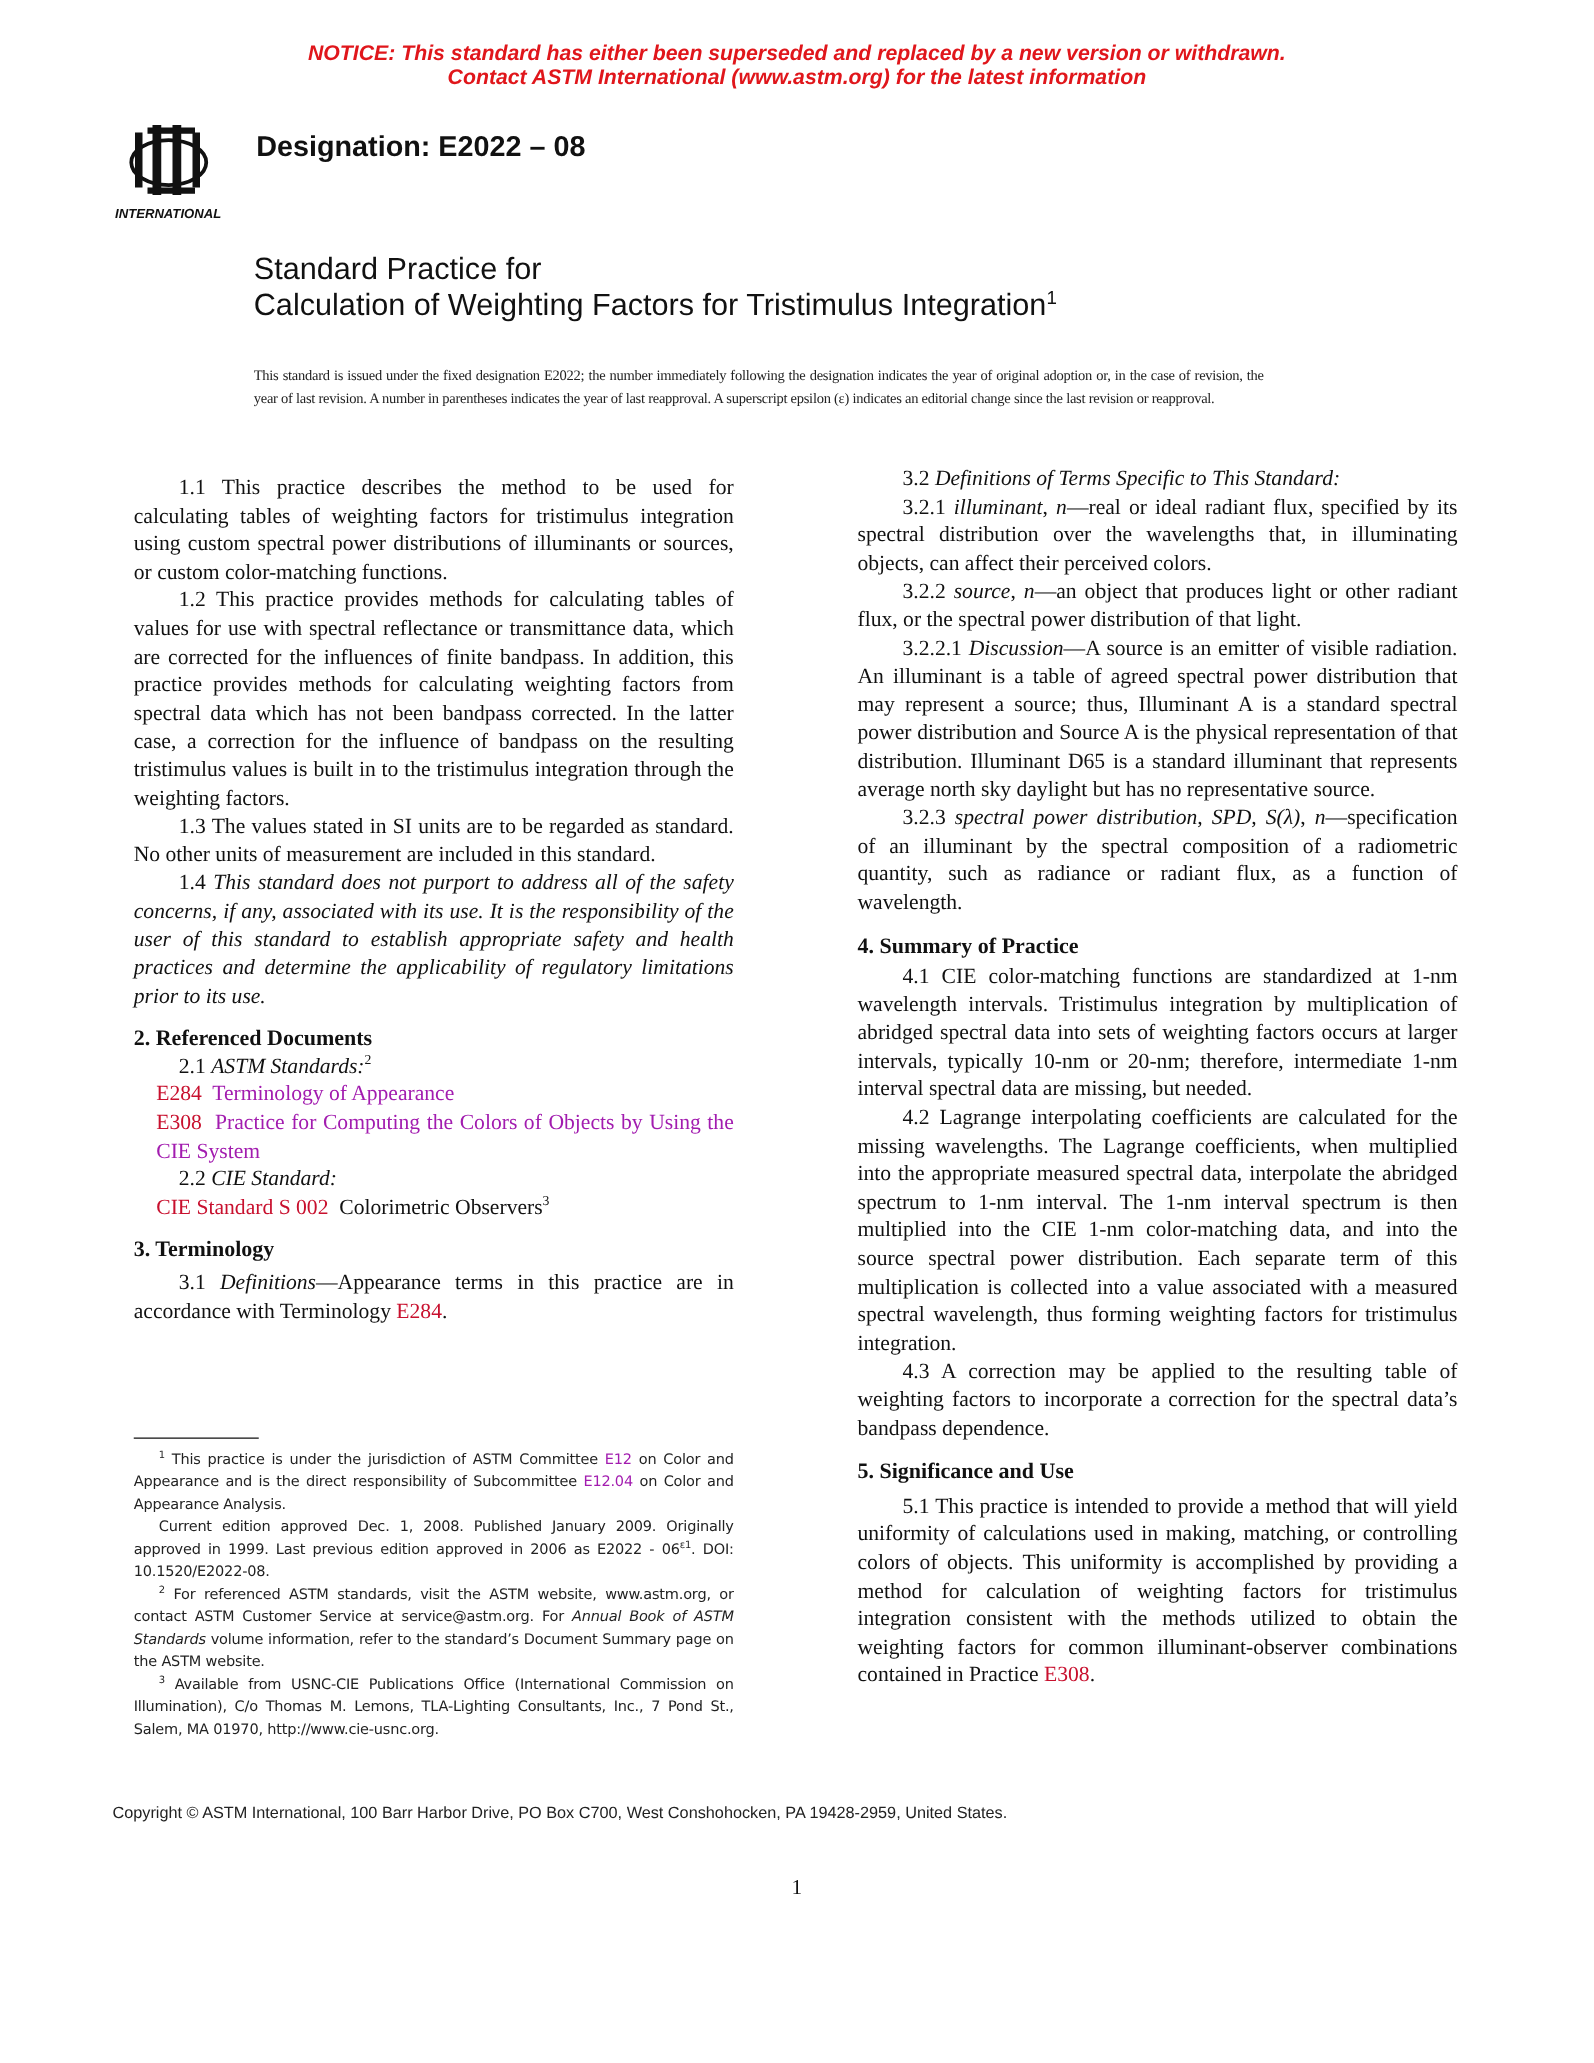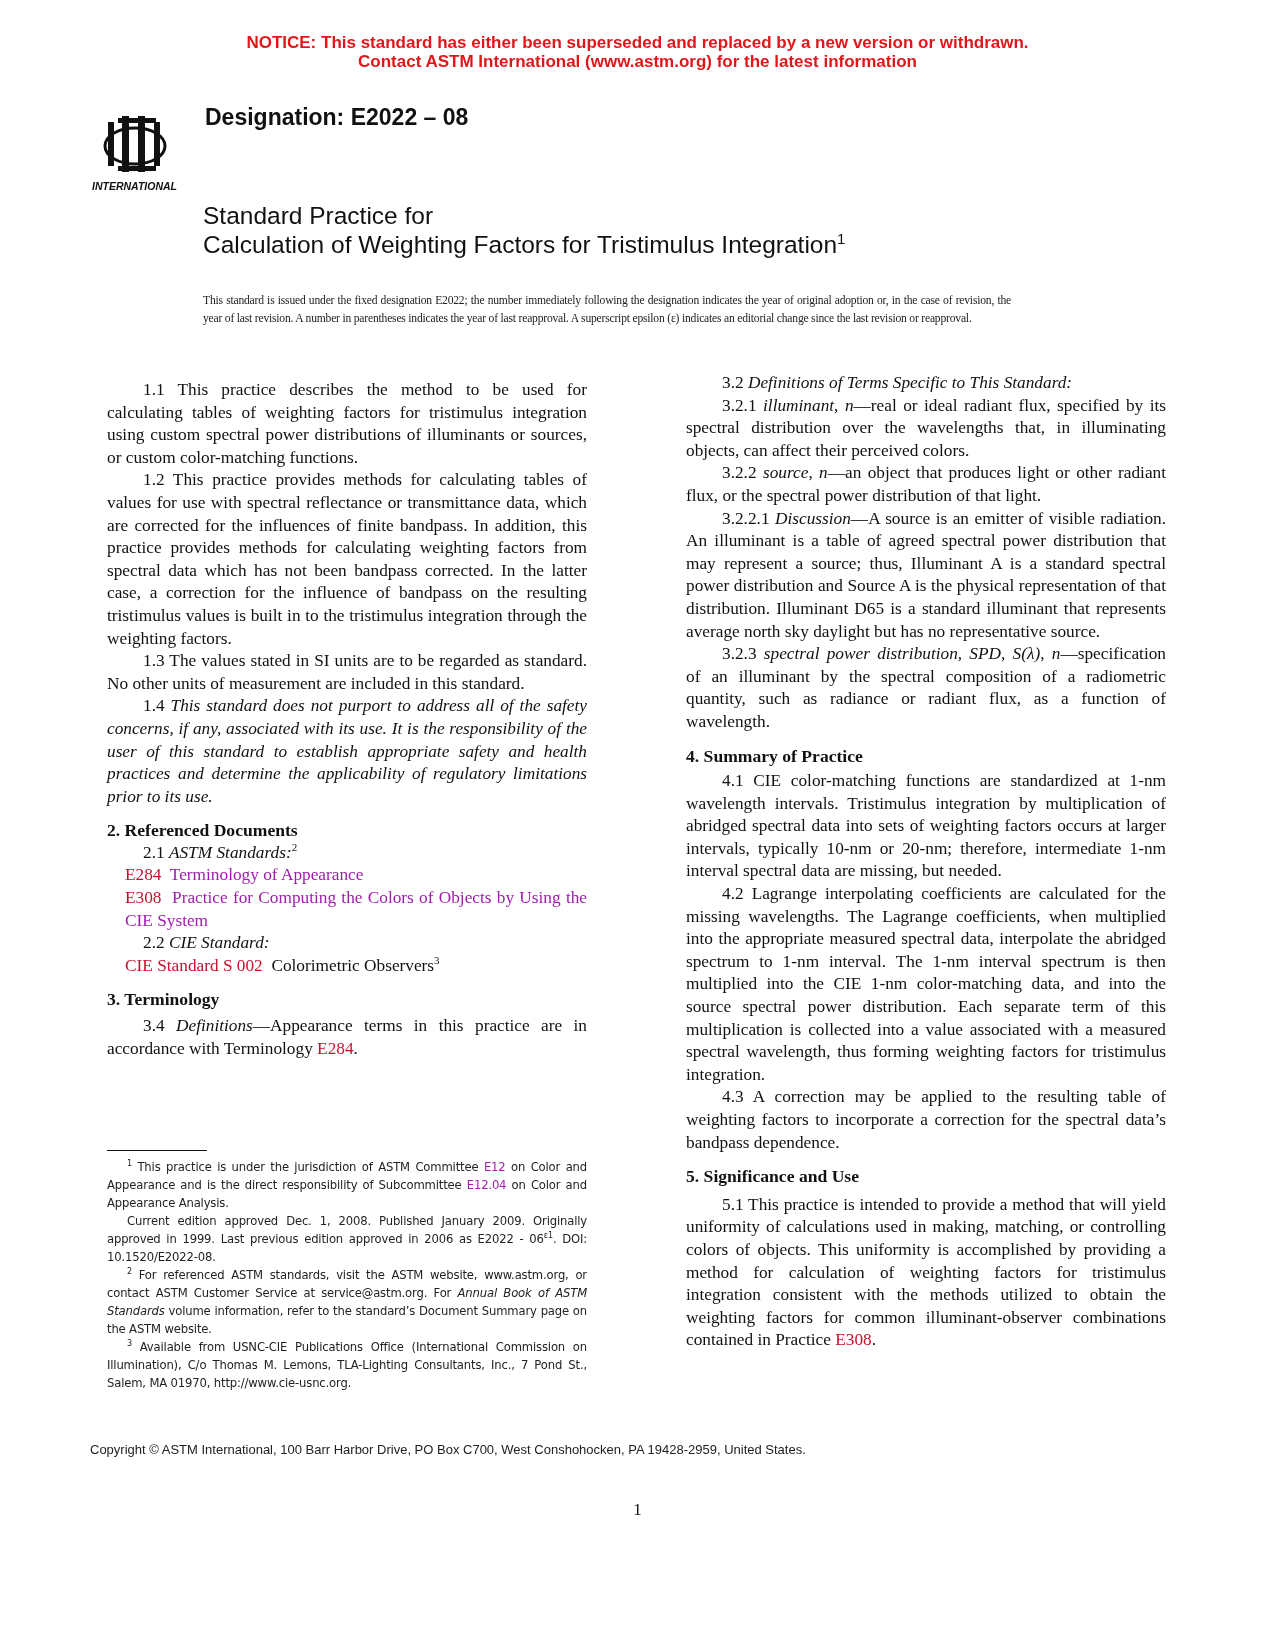--- a/index.html
+++ b/index.html
@@ -1,18 +1,18 @@
 <!DOCTYPE html>
 <html><head>
 <meta charset="utf-8">
 <style>
   html,body{margin:0;padding:0;background:#fff;}
   body{width:1275px;height:1650px;position:relative;overflow:hidden;color:#111;}
-  .notice{position:absolute;top:33px;left:0;width:1275px;text-align:center;color:#e0161b;font-family:"Liberation Sans",sans-serif;font-weight:bold;font-size:17px;line-height:19px;}
-  .logo{position:absolute;left:90px;top:108px;width:100px;height:90px;}
+  .notice{position:absolute;top:33px;left:0;width:1275px;text-align:center;color:#e0161b;font-family:"Liberation Sans",sans-serif;font-weight:bold;font-size:17px;line-height:19px;font-style:italic;}
+  .logo{position:absolute;left:90px;top:92px;width:100px;height:90px;}
   .designation{position:absolute;left:205px;top:104px;font-family:"Liberation Sans",sans-serif;font-weight:bold;font-size:23px;color:#111;}
   .title{position:absolute;left:203px;top:201px;font-family:"Liberation Sans",sans-serif;font-weight:normal;font-size:24.5px;line-height:29px;color:#111;}
   .title sup{font-size:15px;}
   .issued{position:absolute;left:203px;top:292px;width:808px;font-family:Liberation Serif, serif;font-size:11.6px;line-height:18px;text-align:justify;color:#222;letter-spacing:-0.2px;}
   .col{position:absolute;top:372px;width:480px;font-family:"Liberation Serif",serif;font-size:17.3px;line-height:22.6px;color:#111;}
   .col.left{left:107px;}
   .col.right{left:640px;margin-left:46px;}
   .col p{margin:0;text-align:justify;text-indent:36px;}
   .col h3{margin:0;font-size:17.6px;font-weight:bold;line-height:22.6px;}
   .col .gap{height:11px;}
@@ -69,21 +69,21 @@
   <div class="gap"></div>
   <h3>2.  Referenced Documents</h3>
   <p><span>2.1 </span><i>ASTM Standards:</i><sup style="font-size:11px">2</sup></p>
   <p class="ref"><span class="red">E284</span>&nbsp; <span class="blue">Terminology of Appearance</span></p>
   <p class="ref"><span class="red">E308</span>&nbsp; <span class="blue">Practice for Computing the Colors of Objects by Using the CIE System</span></p>
   <p><span>2.2  </span><i>CIE Standard:</i></p>
   <p class="ref"><span class="red">CIE Standard S 002</span>&nbsp; <span>Colorimetric Observers</span><sup style="font-size:11px">3</sup></p>
   <div class="gap"></div>
   <h3>3.  Terminology</h3>
   <div style="height:4px"></div>
-  <p><span>3.4 </span><i>Definitions</i><span>—Appearance terms in this practice are in accordance with Terminology </span><span class="red">E284</span><span>.</span></p>
+  <p><span>3.1 </span><i>Definitions</i><span>—Appearance terms in this practice are in accordance with Terminology </span><span class="red">E284</span><span>.</span></p>
 </div>
 
 <div class="fnrule"></div>
 
 <div class="footnotes">
   <p><sup>1</sup><span> This practice is under the jurisdiction of ASTM Committee </span><span class="blue">E12</span><span> on Color and Appearance and is the direct responsibility of Subcommittee </span><span class="blue">E12.04</span><span> on Color and Appearance Analysis.</span></p>
   <p><span>Current edition approved Dec. 1, 2008. Published January 2009. Originally approved in 1999. Last previous edition approved in 2006 as E2022 - 06</span><sup>ε1</sup><span>. DOI: 10.1520/E2022-08.</span></p>
   <p><sup>2</sup><span> For referenced ASTM standards, visit the ASTM website, www.astm.org, or contact ASTM Customer Service at service@astm.org. For </span><i>Annual Book of ASTM Standards</i><span> volume information, refer to the standard’s Document Summary page on the ASTM website.</span></p>
   <p><sup>3</sup><span> Available from USNC-CIE Publications Office (International Commission on Illumination), C/o Thomas M. Lemons, TLA-Lighting Consultants, Inc., 7 Pond St., Salem, MA 01970, http://www.cie-usnc.org.</span></p>
 </div>

